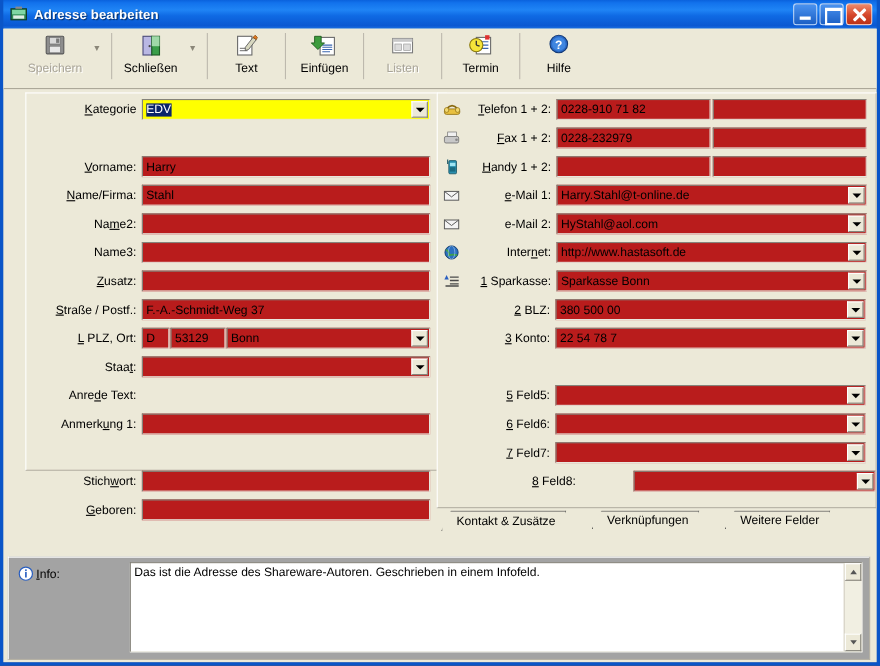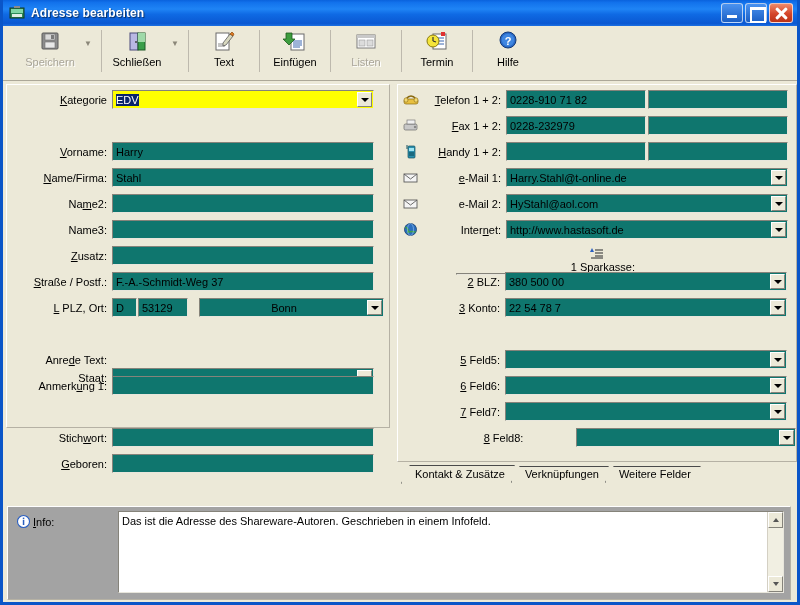--- a/index.html
+++ b/index.html
@@ -123,21 +123,21 @@
     position: absolute;
     left: 0; right: 0; top: 56px; bottom: 0;
   }
   .panel {
     position: absolute;
     background: #ece9d8;
     border: 1px solid #b5b1a4;
     border-top-color: #ffffff;
     border-left-color: #ffffff;
   }
-  .panel-left  { left: 3px;   top: 2px;  width: 384px; height: 344px; }
+  .panel-left  { left: 20px;   top: 2px;  width: 384px; height: 344px; }
   .panel-right { left: 394px; top: 2px;  width: 400px; height: 378px; }
 
   .row {
     position: absolute;
     left: 0; right: 0;
     height: 19px;
     display: flex; align-items: center;
   }
   .lbl {
     font-size: 11px; color: #000;
@@ -149,21 +149,21 @@
   .lbl-icon {
     width: 16px; height: 15px;
     position: relative;
     flex: 0 0 auto;
     margin-right: 1px;
   }
 
   
   .field {
     height: 19px;
-    background: #0f766e;
+    background: #b91c1c;
     border: 1px solid;
     border-color: #85837a #e8e6dc #e8e6dc #85837a;
     outline: 1px solid transparent;
     font-size: 11px;
     color: #000;
     display: flex; align-items: center;
     padding: 0 2px 0 3px;
     overflow: hidden;
     white-space: nowrap;
     position: relative;
@@ -190,21 +190,21 @@
     border-right: 4px solid transparent;
     border-top: 4px solid #000;
     display: block;
   }
 
   
   .tabs {
     position: absolute;
     left: 398px; top: 382px;
     width: 392px; height: 20px;
-    display: flex; align-items: center;
+    display: flex; align-items: flex-start; gap: 27px;
   }
   .tab {
     height: 17px;
     font-size: 11px;
     padding: 0 10px 0 14px;
     display: flex; align-items: center;
     position: relative;
     cursor: pointer;
     color: #000;
     margin-right: -4px;
@@ -479,27 +479,27 @@
 
         <div class="row" style="top:213px;">
           <div style="width:18px;"></div>
           <div class="lbl" style="width:87px;"><u>L</u> PLZ, Ort:</div>
           <div class="field" style="width:25px;">
             <span>D</span>
           </div>
           <div class="field" style="width:50px;margin-left:1px;">
             <span>53129</span>
           </div>
-          <div class="field combo" style="width:185px;margin-left:11px;justify-content:center;">
+          <div class="field combo" style="width:185px;margin-left:1px;">
             <span>Bonn</span>
             <div class="drop"></div>
           </div>
         </div>
 
-        <div class="row" style="top:239px;margin-top:44px;">
+        <div class="row" style="top:239px;">
           <div style="width:18px;"></div>
           <div class="lbl" style="width:87px;">Staa<u>t</u>:</div>
           <div class="field combo" style="width:262px;">
             <span></span>
             <div class="drop"></div>
           </div>
         </div>
 
         <div class="row" style="top:265px;">
           <div style="width:18px;"></div>
@@ -630,21 +630,21 @@
               <ellipse cx="7.5" cy="7.5" rx="3" ry="6" fill="none" stroke="#9fc8ef" stroke-width="0.6"></ellipse>
             </svg>
           </div>
           <div class="lbl" style="width:86px;">Inter<u>n</u>et:</div>
           <div class="field combo" style="width:282px;">
             <span>http://www.hastasoft.de</span>
             <div class="drop"></div>
           </div>
         </div>
 
-        <div class="row" style="top:161px;flex-direction:column;">
+        <div class="row" style="top:161px;">
           <div style="width:5px;"></div>
           <div class="lbl-icon">
             <svg width="16" height="15" viewBox="0 0 16 15">
               <line x1="6" y1="4" x2="14" y2="4" stroke="#4a4a4a" stroke-width="1.2"></line>
               <line x1="6" y1="7" x2="14" y2="7" stroke="#4a4a4a" stroke-width="1.2"></line>
               <line x1="6" y1="10" x2="14" y2="10" stroke="#4a4a4a" stroke-width="1.2"></line>
               <line x1="2" y1="12" x2="14" y2="12" stroke="#4a4a4a" stroke-width="1.2"></line>
               <polygon points="3,2 5,6 1,6" fill="#2a5fc0"></polygon>
             </svg>
           </div>

